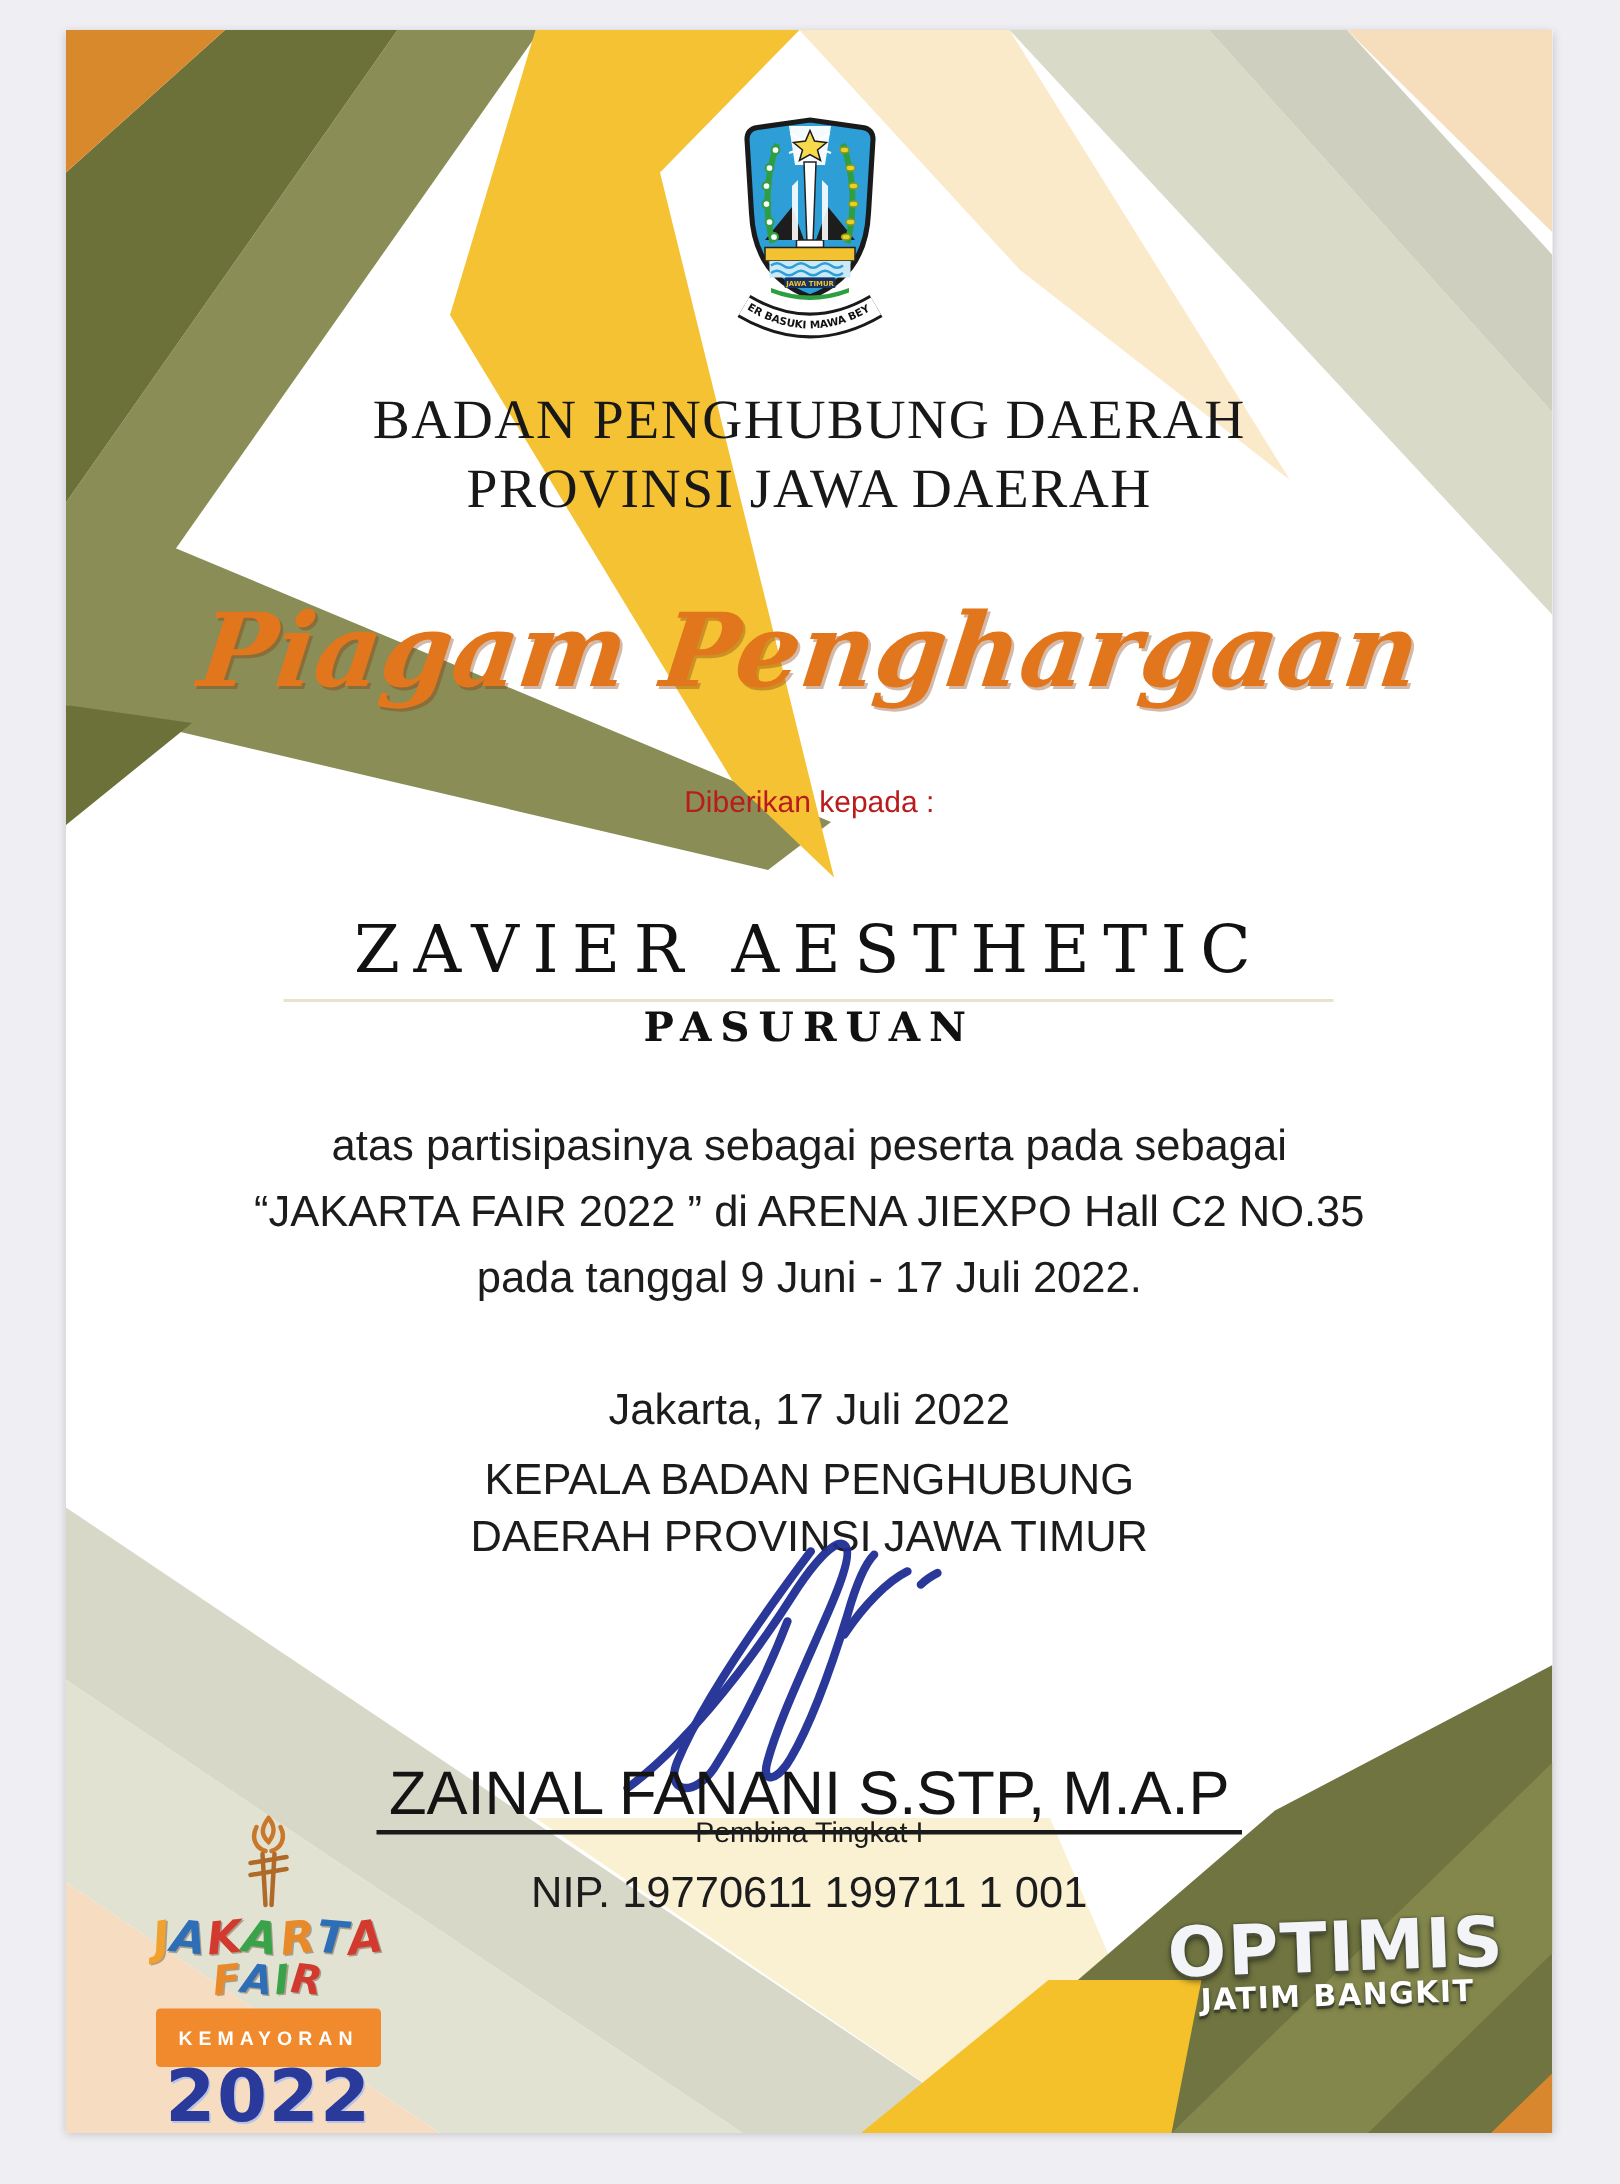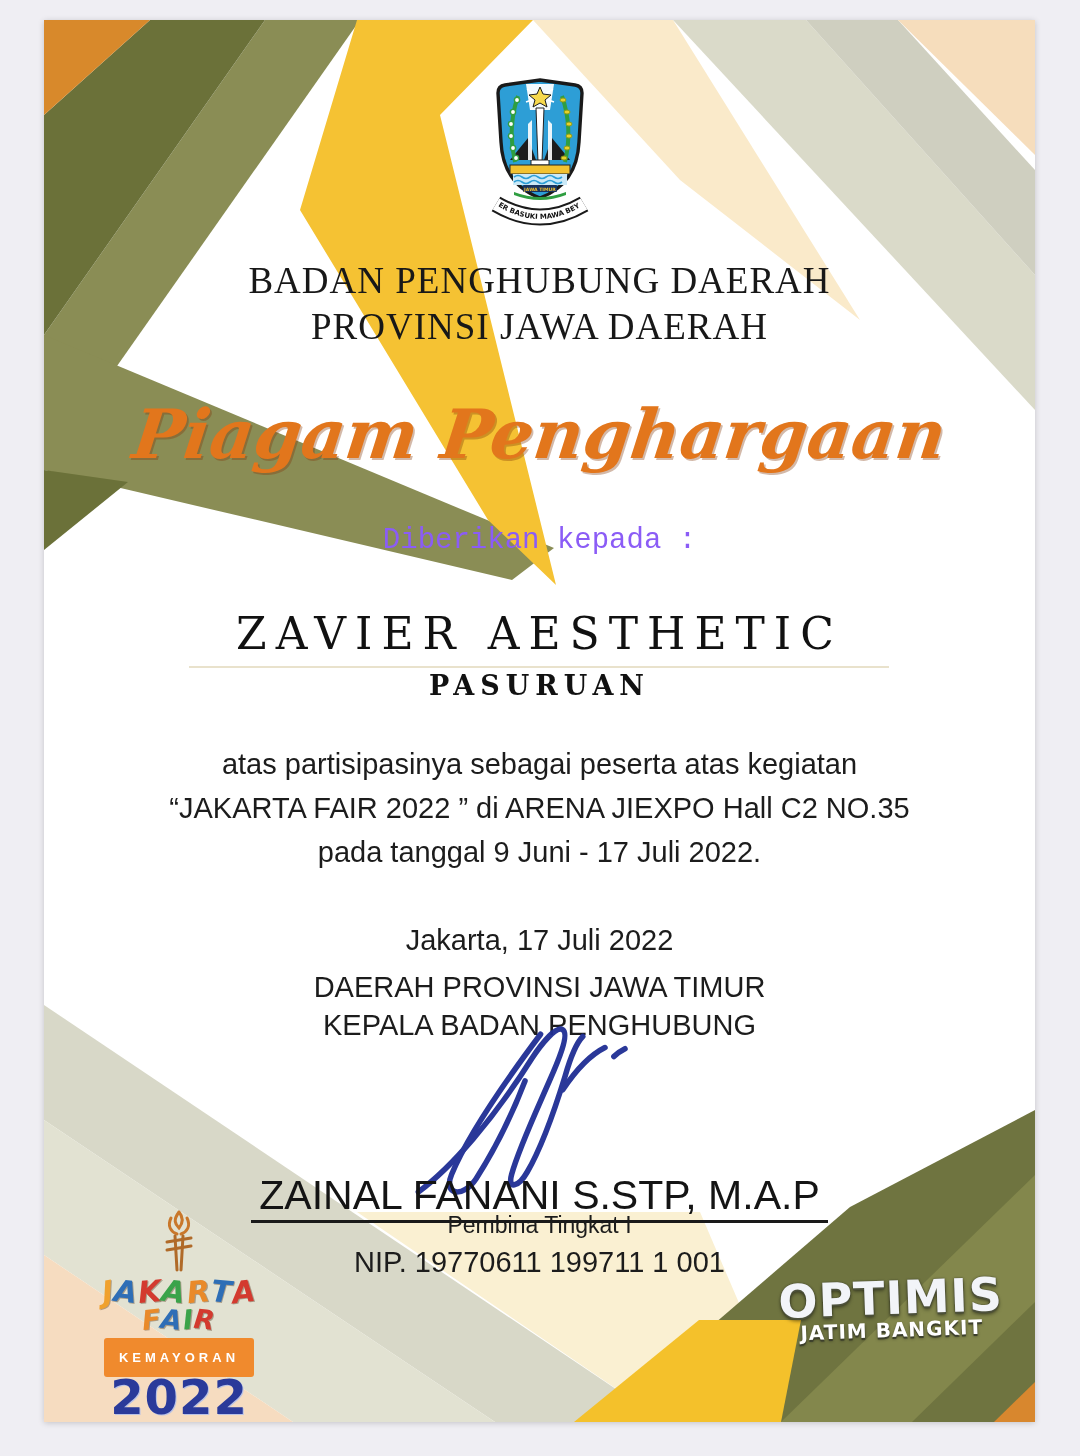--- a/index.html
+++ b/index.html
@@ -8,32 +8,32 @@
   .page{position:absolute;left:44px;top:20px;width:991px;height:1402px;background:#ffffff;
         box-shadow:0 1px 6px rgba(0,0,0,.18);overflow:hidden;}
   .decor{position:absolute;left:0;top:0;width:991px;height:1402px;}
   .abs{position:absolute;left:0;width:100%;text-align:center;}
 
   .org{top:238px;font-family:"Liberation Serif",serif;font-size:37px;line-height:46px;
        color:#181818;letter-spacing:1px;}
   .title-script{top:374px;font-family:"DejaVu Serif",serif;font-style:italic;font-weight:bold;
        font-size:68px;color:#e2761c;transform:skewX(-7deg);
        text-shadow:2px 2px 0 rgba(130,55,10,.35);}
-  .given{top:504px;font-size:29px;color:#8b5cf6;font-family:Liberation Mono, monospace;}
+  .given{top:504px;font-size:20px;color:#b91c1c;}
   .recipient{top:588px;font-family:"DejaVu Serif",serif;font-weight:normal;font-size:44px;
        letter-spacing:9px;color:#111;}
   .name-rule{position:absolute;left:145px;top:646px;width:700px;height:2px;background:#e9e2cc;}
   .city{top:650px;font-family:"DejaVu Serif",serif;font-weight:bold;font-size:27px;
        letter-spacing:6px;color:#111;}
   .body-text{top:722px;font-size:29px;line-height:44px;color:#1c1c1c;}
   .place-date{top:904px;font-size:29px;color:#1c1c1c;}
   .signer-title{top:948px;font-size:29px;line-height:38px;color:#1c1c1c;}
   .signer-name{top:1152px;font-size:41px;color:#141414;}
   .signer-name span{border-bottom:3px solid #1a1a1a;padding:0 8px 2px 8px;}
-  .signer-rank{top:1192px;font-size:23px;color:#1c1c1c;}
+  .signer-rank{top:1192px;font-size:19px;color:#1c1c1c;}
   .signer-nip{top:1226px;font-size:29px;color:#1c1c1c;text-align:center;}
   .sig{position:absolute;left:356px;top:992px;}
 
   .emblem{position:absolute;left:436px;top:56px;}
 
   .jf-logo{position:absolute;left:40px;top:1188px;width:190px;text-align:center;}
   .jf-word{font-family:"DejaVu Sans",sans-serif;font-weight:bold;font-style:italic;
        font-size:30px;line-height:28px;letter-spacing:1px;}
   .jf-word.small{font-size:27px;}
   .jf-word span{display:inline-block;text-shadow:1px 1px 0 rgba(60,30,0,.35);}
@@ -135,29 +135,29 @@
       <div>PROVINSI JAWA DAERAH</div>
     </div>
 
     <div class="abs title-script">Piagam Penghargaan</div>
 
     <div class="abs given">Diberikan kepada :</div>
     <div class="abs recipient">ZAVIER AESTHETIC</div>
     <div class="name-rule"></div>
     <div class="abs city">PASURUAN</div>
     <div class="abs body-text">
-      <div>atas partisipasinya sebagai peserta atas kegiatan</div>
+      <div>atas partisipasinya sebagai peserta pada sebagai</div>
       <div>“JAKARTA FAIR 2022 ” di ARENA JIEXPO Hall C2 NO.35</div>
       <div>pada tanggal 9 Juni - 17 Juli 2022.</div>
     </div>
 
     <div class="abs place-date">Jakarta, 17 Juli 2022</div>
     <div class="abs signer-title">
+      <div>KEPALA BADAN PENGHUBUNG</div>
       <div>DAERAH PROVINSI JAWA TIMUR</div>
-      <div>KEPALA BADAN PENGHUBUNG</div>
     </div>
 
     <svg class="sig" width="270" height="200" viewBox="0 0 230 180">
       <g fill="none" stroke="#1f2e94" stroke-width="5" stroke-linecap="round" opacity=".95">
         <path d="M10 162 C40 140 78 96 112 42 C120 30 134 12 140 16 C146 20 136 44 128 62 C114 94 100 124 94 146 C90 160 100 158 108 144 C122 120 134 84 142 58 C146 44 152 28 158 22"></path>
         <path d="M120 20 C90 60 55 110 40 146 C32 165 50 168 62 150 C80 122 96 88 106 62"></path>
         <path d="M140 70 C152 52 166 38 178 32"></path>
         <path d="M186 40 C190 36 194 34 196 33"></path>
       </g>
     </svg>

